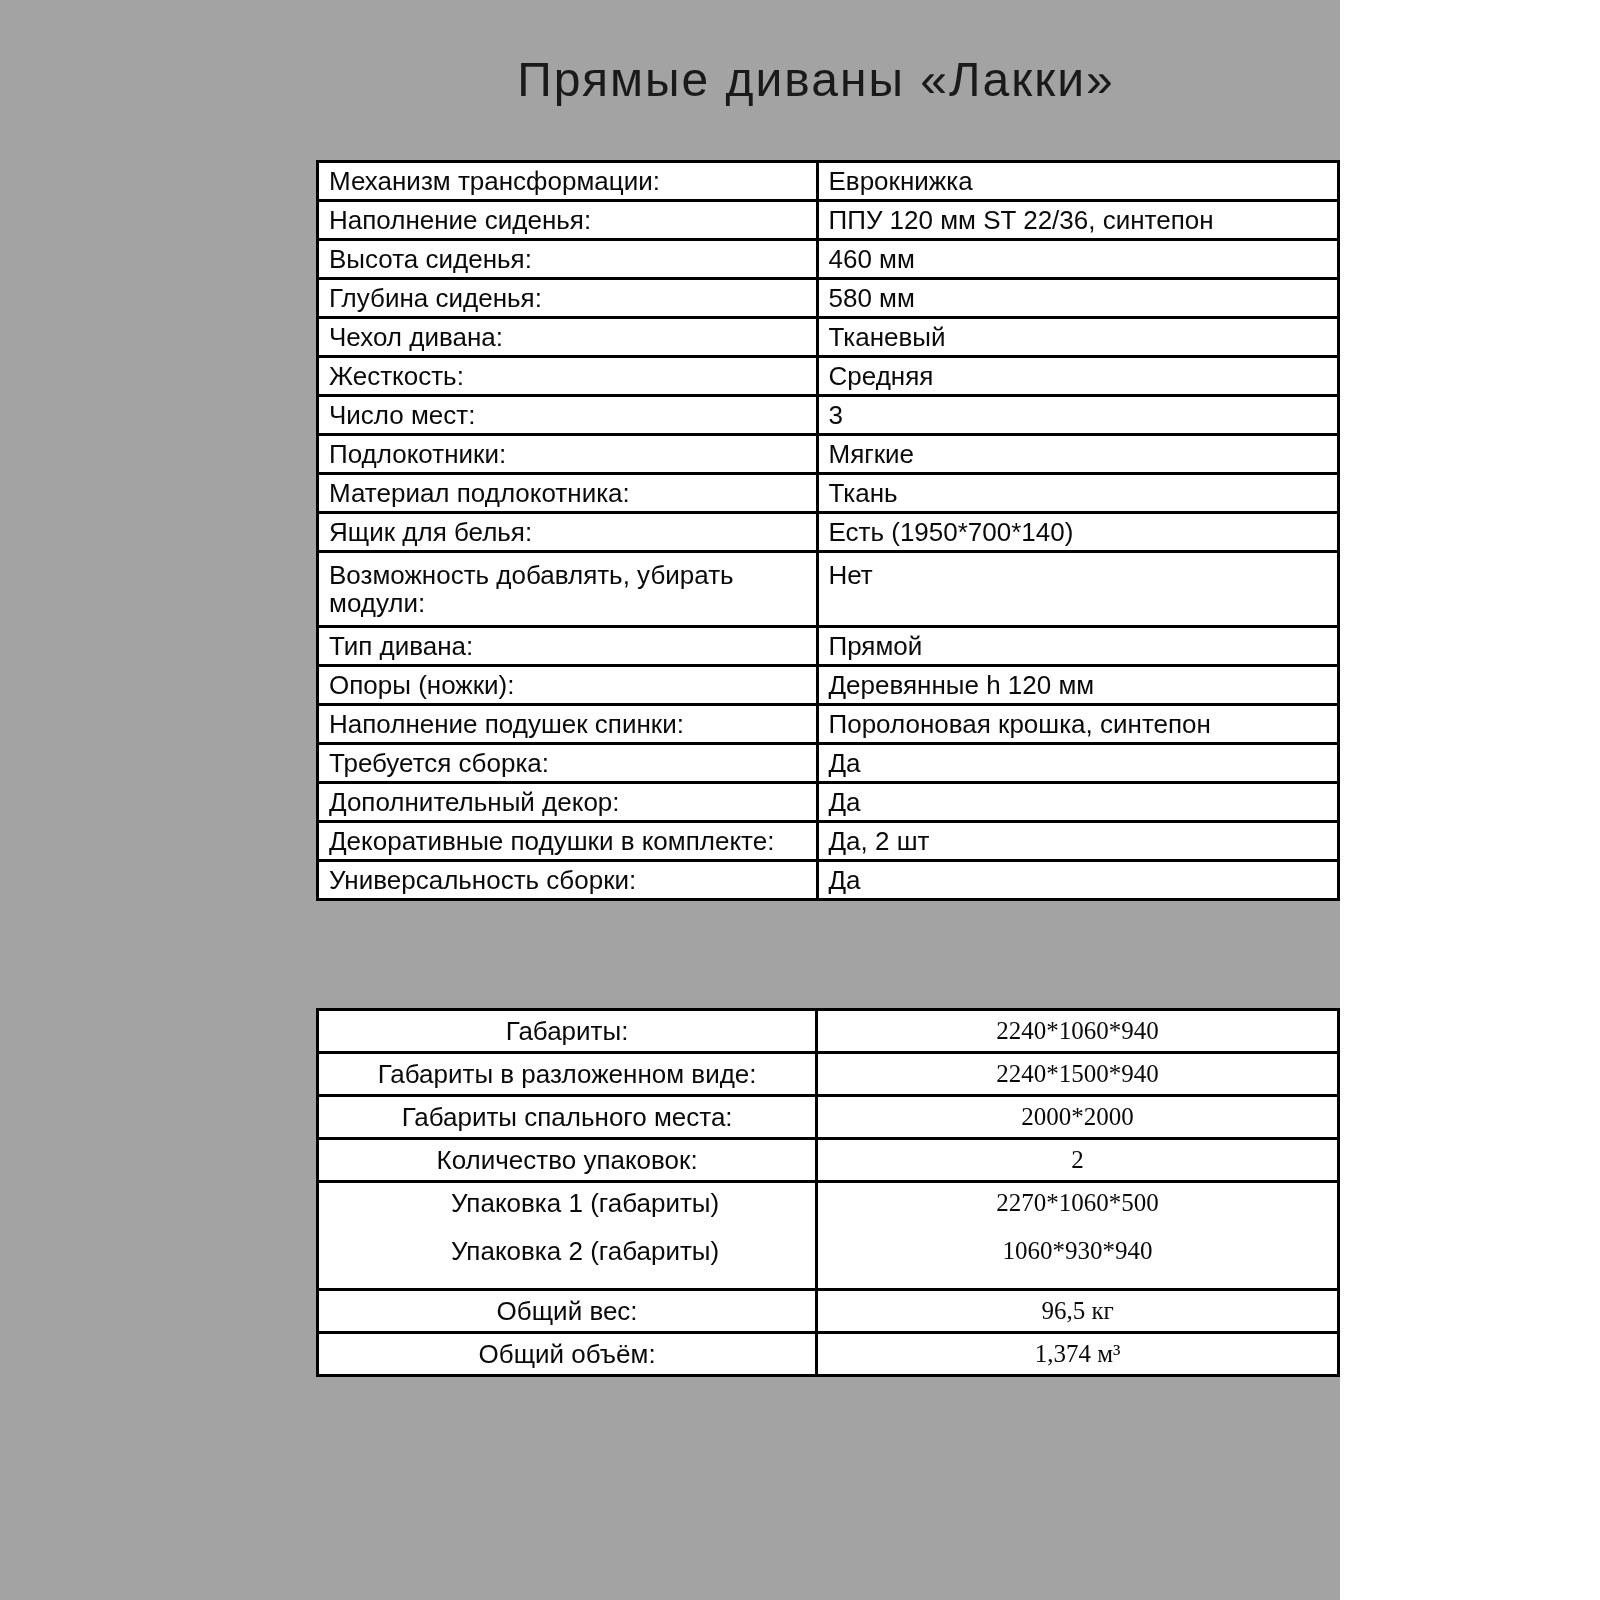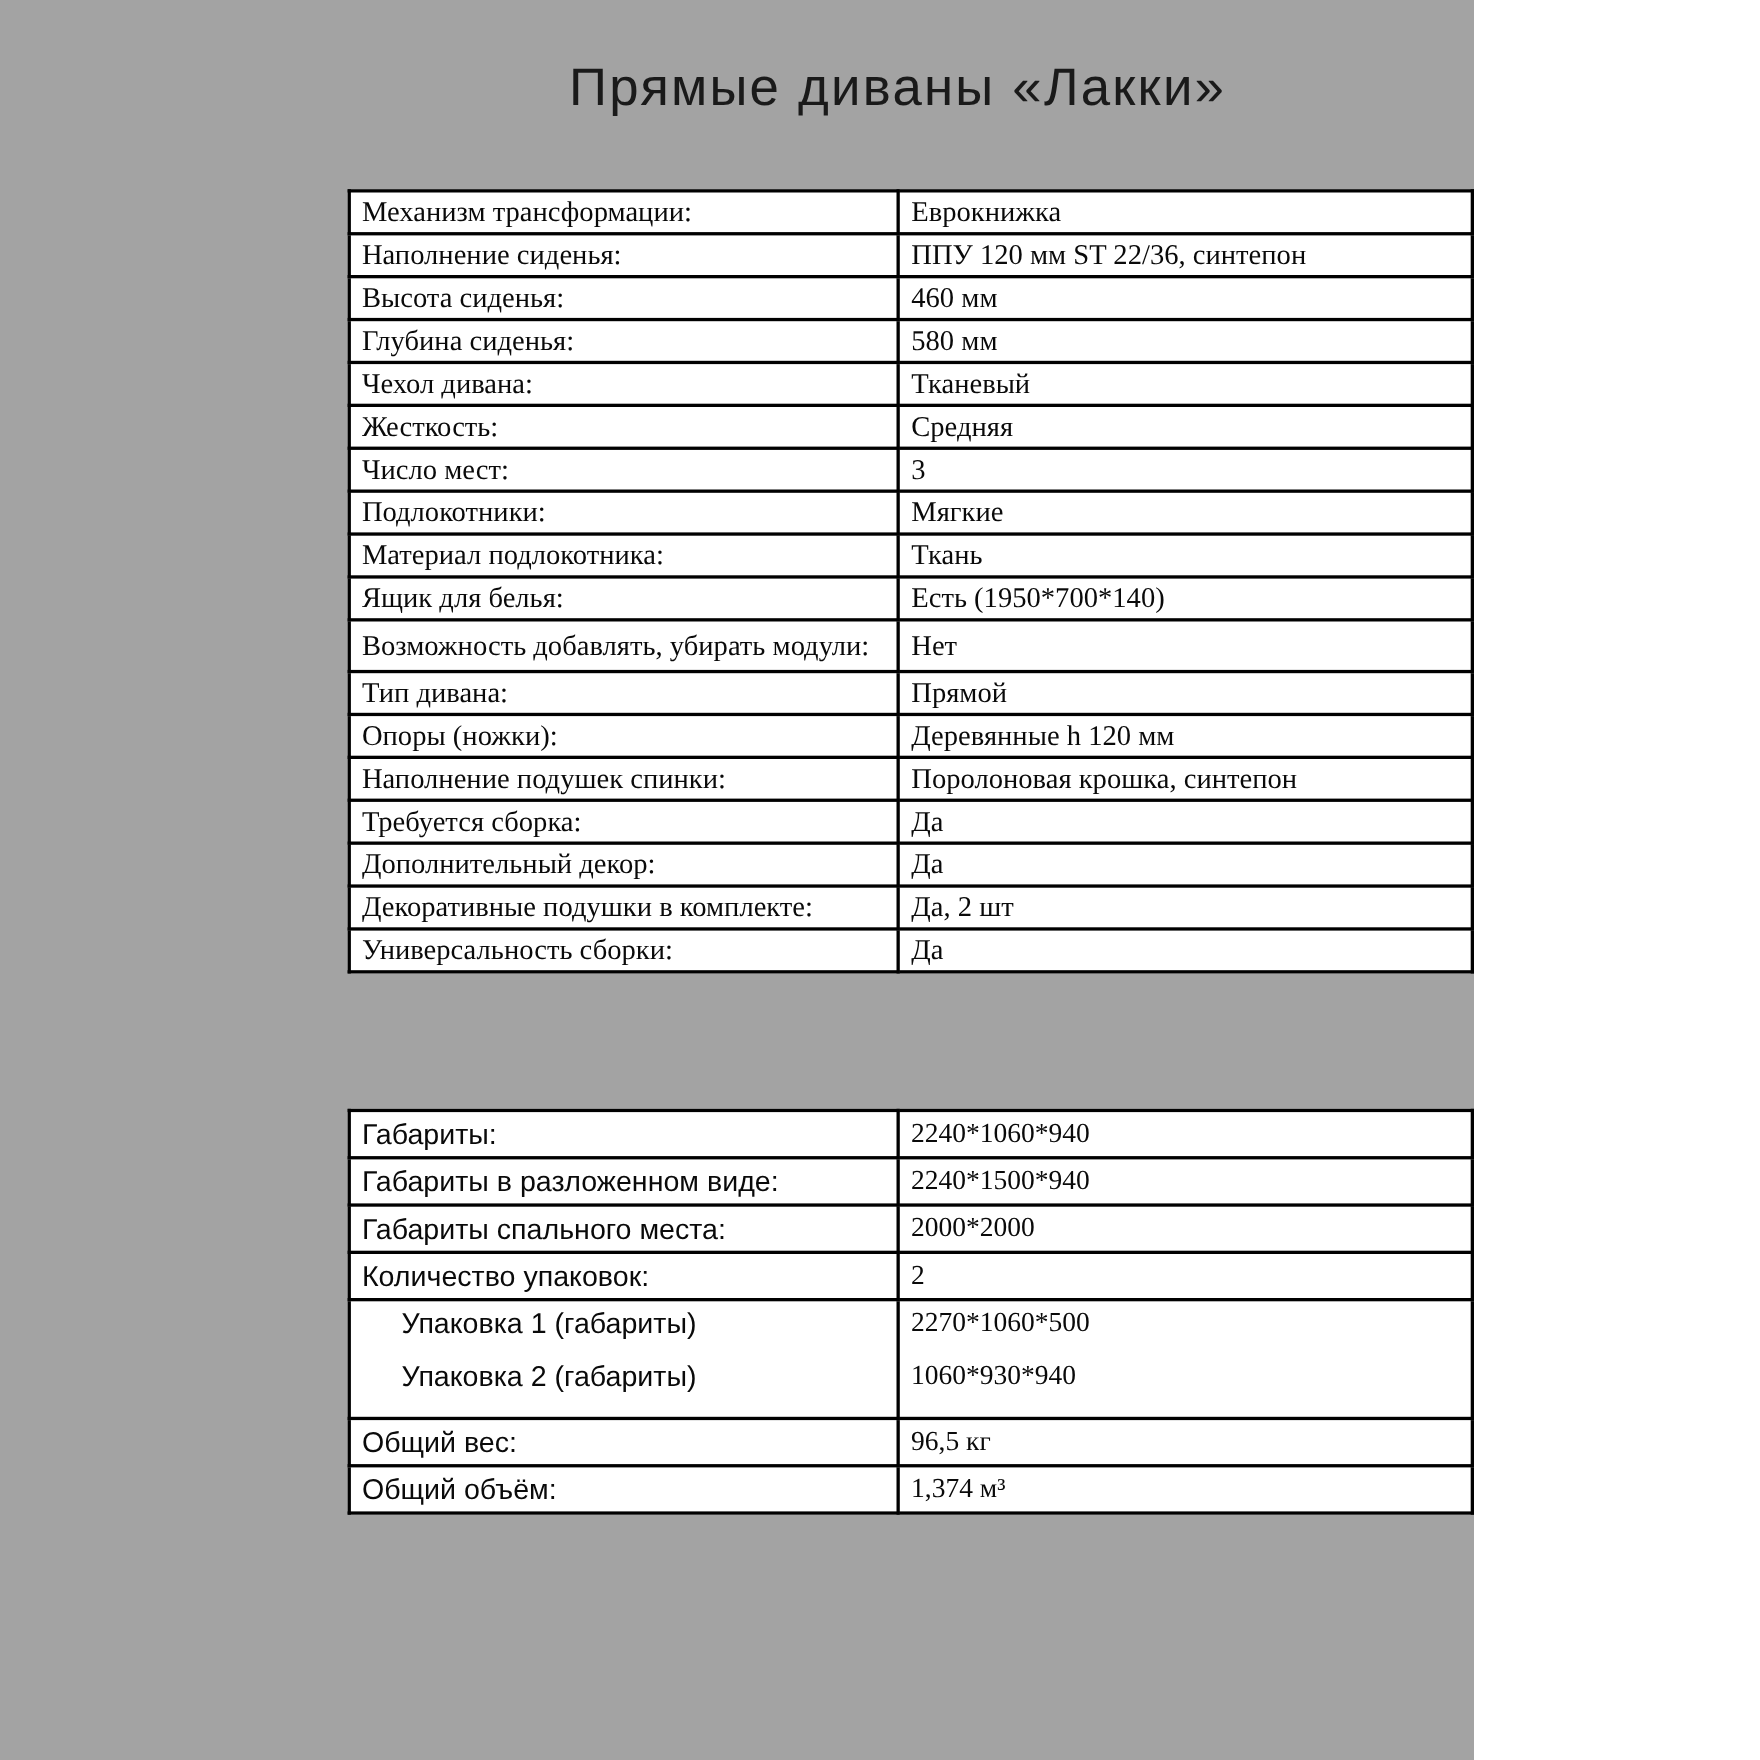--- a/index.html
+++ b/index.html
@@ -39,24 +39,24 @@
   .tbl col.c1 { width: 505px; }
   .tbl col.c2 { width: 528px; }
   .tbl td {
     border: 3px solid #000000;
     padding: 4px 10px;
     font-size: 26px;
     line-height: 28px;
     vertical-align: top;
     color: #0a0a0a;
   }
-  .tbl1 { top: 172px; font-family: Liberation Serif, serif; }
+  .tbl1 { top: 160px; }
   .tbl1 tr.tall td { padding-top: 8px; padding-bottom: 8px; margin-top: 40px; }
   .tbl2 { top: 1008px; }
-  .tbl2 td { padding-top: 6px; padding-bottom: 6px; }
+  .tbl2 td { padding-top: 6px; padding-bottom: 6px; text-align: center; }
   .tbl2 td.val {
     font-family: "Liberation Serif", serif;
     font-size: 25px;
   }
   .packrow td div {
     line-height: 28px;
     margin-bottom: 20px;
   }
   .packrow td div:last-child { margin-bottom: 17px; }
   .packrow td.lbl div { padding-left: 36px; }

